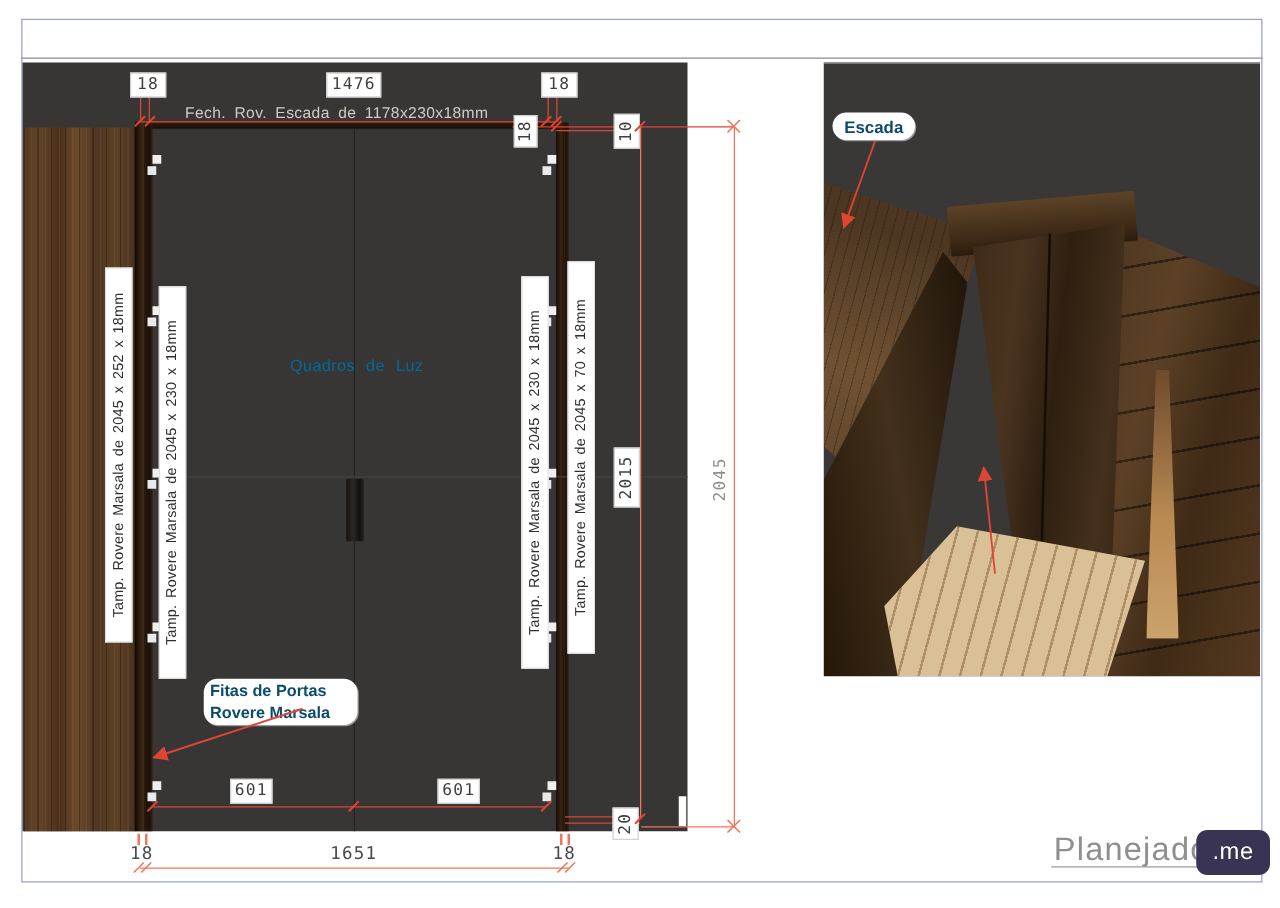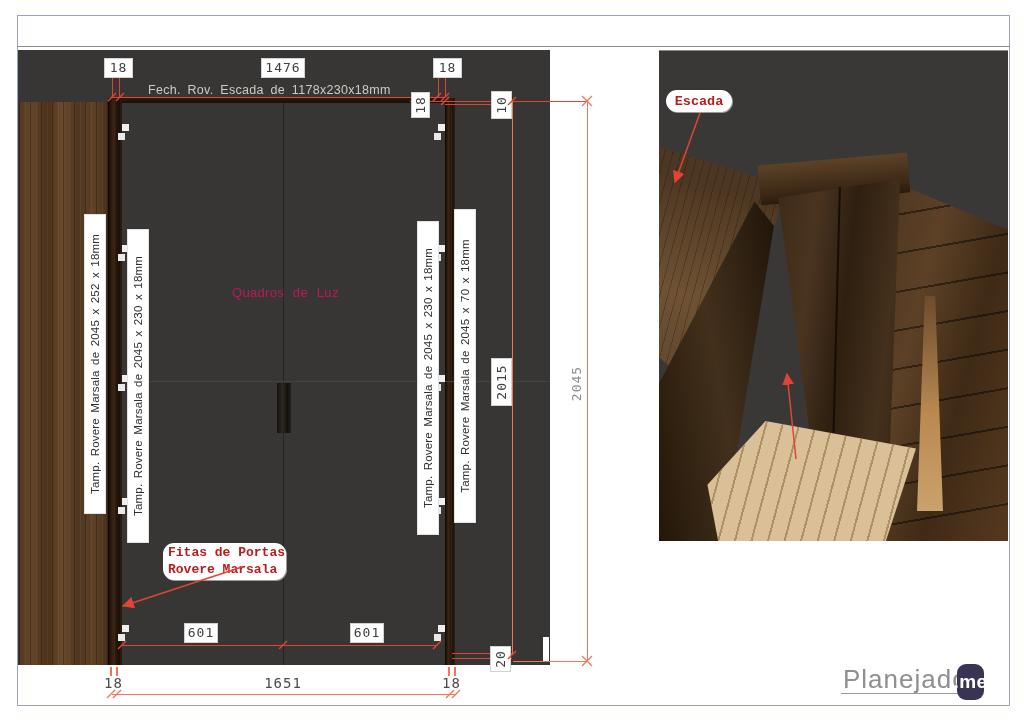--- a/index.html
+++ b/index.html
@@ -35,22 +35,22 @@
   .dimbox{background:#fff;border:1px solid #d2d2d2;color:#3f3f3f;
     font-family:"DejaVu Sans Mono",monospace;font-size:13px;line-height:16px;
     display:flex;align-items:center;justify-content:center;letter-spacing:1px;}
   .vflex{display:flex;align-items:center;justify-content:center;}
   .vflex>span{transform:rotate(-90deg);white-space:nowrap;}
   
   .vlabel{background:#fff;border:1px solid #e2e2e2;color:#2e2e2e;font-size:11.5px;
     display:flex;align-items:center;justify-content:center;}
   .vlabel>span{transform:rotate(-90deg);white-space:nowrap;word-spacing:2px;letter-spacing:.2px;}
   .darktext{color:#cfcbc4;font-size:12.5px;word-spacing:3px;letter-spacing:.3px;}
-  .boldnote{background:#fff;font-family:Liberation Mono, monospace;font-weight:bold;
-    color:#b91c1c;box-shadow:1px 1px 0 #9a9a9a;border-radius:11px;}
+  .boldnote{background:#fff;font-family:Liberation Sans, sans-serif;font-weight:bold;
+    color:#0c4a6e;box-shadow:1px 1px 0 #9a9a9a;border-radius:11px;}
   
   #render{left:659px;top:50px;width:349px;height:490px;background:#3a3836;overflow:hidden;border-top:1px solid #8c8c8c;}
   #right-unit{left:228px;top:128px;width:121px;height:362px;
     clip-path:polygon(0 0,100% 14%,100% 100%,0 100%);
     background:linear-gradient(105deg,#4e3620,#5c4126 30%,#3f2a16 60%,#55391f);}
   #right-unit:after{content:"";position:absolute;inset:0;
     background:repeating-linear-gradient(170deg,transparent 0 36px,rgba(0,0,0,.45) 36px 38px);}
   #esc-surface{left:0;top:90px;width:135px;height:270px;
     clip-path:polygon(0 2%,95% 17%,40% 98%,0 80%);
     background:linear-gradient(15deg,#5c432b,#6f5233 40%,#4e3722 78%);}
@@ -75,22 +75,22 @@
     background:repeating-linear-gradient(105deg,rgba(140,105,60,.55) 0 2px,transparent 2px 16px);}
   #portas-box{left:747px;top:460px;width:141px;height:58px;background:#fff;
     font-size:13px;line-height:18.5px;color:#3c3c3c;padding:2px 0 0 7px;
     border-bottom:2px solid #e05040;word-spacing:3px;}
   #escada-box{left:666px;top:90px;width:66px;height:22px;font-size:13.5px;
     display:flex;align-items:center;justify-content:center;}
   #fitas-box{left:163px;top:543px;width:118px;height:36px;font-size:13px;line-height:17px;padding:1px 0 0 5px;}
   
   #logo-text{left:843px;top:664px;font-size:26px;color:#8f8f8f;letter-spacing:1px;font-weight:400;}
   #logo-rule{left:841px;top:693px;width:118px;height:1px;background:#9a9a9a;}
-  #logo-badge{left:957px;top:664px;width:27px;height:36px;background:#3a3454;border-radius:9px;
-    color:#fff;font-size:19px;font-weight:bold;display:flex;align-items:center;justify-content:center;letter-spacing:.5px;}
+  #logo-badge{left:957px;top:664px;width:59px;height:36px;background:#3a3454;border-radius:9px;
+    color:#fff;font-size:19px;font-weight:normal;display:flex;align-items:center;justify-content:center;letter-spacing:.5px;}
   svg.overlay{position:absolute;left:0;top:0;pointer-events:none;}
 </style>
 </head>
 <body>
 
 <div id="stage">
   <div class="abs" id="page-border"></div>
   <div class="abs" id="title-rule"></div>
 
   <div class="abs" id="draw-bg"></div>
@@ -151,21 +151,21 @@
   <div class="abs dimbox vflex" style="left:490px;top:646px;width:19px;height:24px">
       <span>20</span>
     </div>
   <div class="abs dimbox" style="left:184px;top:623px;width:32px;height:18px">601</div>
   <div class="abs dimbox" style="left:350px;top:623px;width:32px;height:18px">601</div>
   <div class="abs" style="left:100px;top:675px;width:27px;text-align:center;font-family:'DejaVu Sans Mono',monospace;font-size:14px;color:#4a4a4a;letter-spacing:1px">18</div>
   <div class="abs" style="left:260px;top:675px;width:46px;text-align:center;font-family:'DejaVu Sans Mono',monospace;font-size:14px;color:#4a4a4a;letter-spacing:1px">1651</div>
   <div class="abs" style="left:438px;top:675px;width:27px;text-align:center;font-family:'DejaVu Sans Mono',monospace;font-size:14px;color:#4a4a4a;letter-spacing:1px">18</div>
 
   <div class="abs darktext" style="left:148px;top:83px">Fech. Rov. Escada de 1178x230x18mm</div>
-  <div class="abs darktext" style="left:232px;top:285px;font-size:13px;color:#be185d;word-spacing:5px">Quadros de Luz</div>
+  <div class="abs darktext" style="left:232px;top:285px;font-size:13px;color:#0369a1;word-spacing:5px">Quadros de Luz</div>
 
   <div class="abs vlabel" style="left:84px;top:214px;width:20px;height:298px">
       <span>Tamp. Rovere Marsala de 2045 x 252 x 18mm</span>
     </div>
   <div class="abs vlabel" style="left:127px;top:229px;width:20px;height:312px">
       <span>Tamp. Rovere Marsala de 2045 x 230 x 18mm</span>
     </div>
   <div class="abs vlabel" style="left:417px;top:221px;width:20px;height:312px">
       <span>Tamp. Rovere Marsala de 2045 x 230 x 18mm</span>
     </div>

